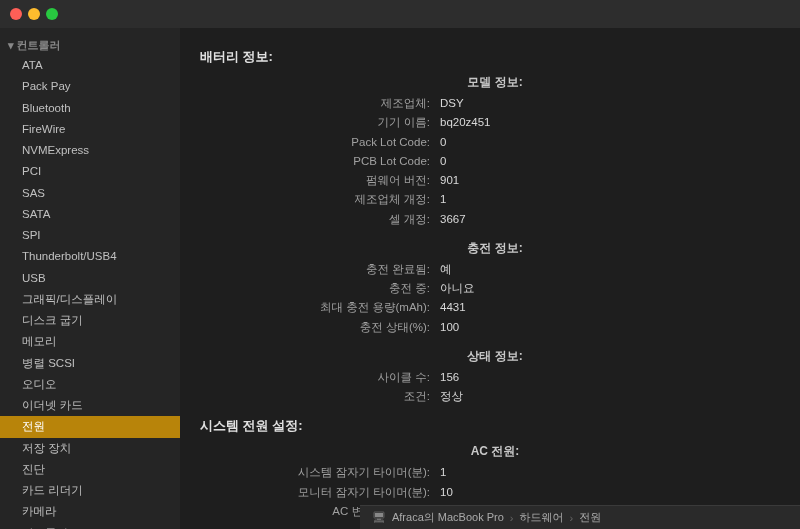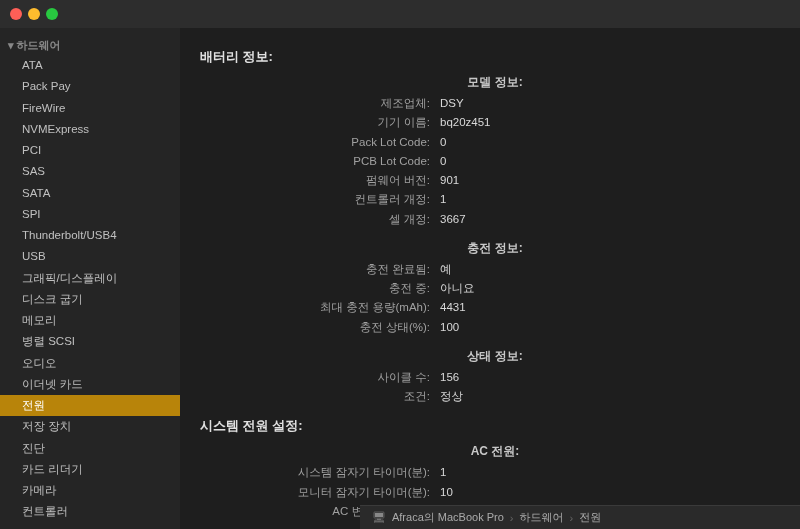--- a/index.html
+++ b/index.html
@@ -144,23 +144,24 @@
   <div class="traffic-lights">
     <div class="traffic-light tl-close"></div>
     <div class="traffic-light tl-min"></div>
     <div class="traffic-light tl-max"></div>
   </div>
   <span class="title-text"></span>
 </div>
 
 <div class="main-container">
   <div class="sidebar" id="sidebar-container">
-      <div class="sidebar-section">▾ 하드웨어</div>
+      <div class="sidebar-section">▾ 컨트롤러</div>
       <div class="sidebar-item indented">ATA</div>
       <div class="sidebar-item indented">Pack Pay</div>
+      <div class="sidebar-item indented">Bluetooth</div>
       <div class="sidebar-item indented">FireWire</div>
       <div class="sidebar-item indented">NVMExpress</div>
       <div class="sidebar-item indented">PCI</div>
       <div class="sidebar-item indented">SAS</div>
       <div class="sidebar-item indented">SATA</div>
       <div class="sidebar-item indented">SPI</div>
       <div class="sidebar-item indented">Thunderbolt/USB4</div>
       <div class="sidebar-item indented">USB</div>
       <div class="sidebar-item indented">그래픽/디스플레이</div>
       <div class="sidebar-item indented">디스크 굽기</div>
@@ -195,21 +196,21 @@
             </div>
             <div class="info-row">
               <span class="info-label">PCB Lot Code:</span>
               <span class="info-value">0</span>
             </div>
             <div class="info-row">
               <span class="info-label">펌웨어 버전:</span>
               <span class="info-value">901</span>
             </div>
             <div class="info-row">
-              <span class="info-label">컨트롤러 개정:</span>
+              <span class="info-label">제조업체 개정:</span>
               <span class="info-value">1</span>
             </div>
             <div class="info-row">
               <span class="info-label">셀 개정:</span>
               <span class="info-value">3667</span>
             </div>
           </div>
         </div>
         <div class="sub-section">
           <div class="sub-section-title">충전 정보:</div>

